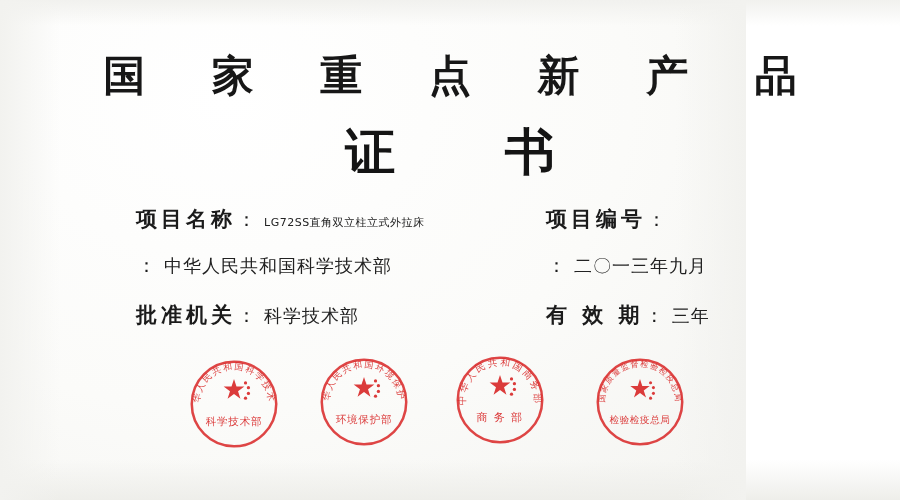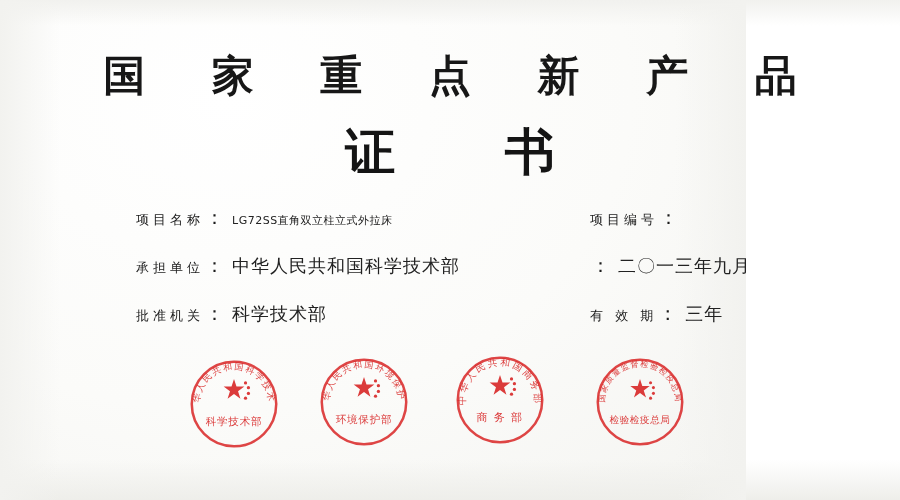--- a/index.html
+++ b/index.html
@@ -88,23 +88,23 @@
     height: 48px;
   }
   .field {
     position: absolute;
     display: flex;
     align-items: baseline;
     white-space: nowrap;
   }
   .field-label {
     font-family: "DejaVu Sans", sans-serif;
-    font-size: 13px;
+    font-size: 21px;
     color: #1b1b1b;
-    font-weight: 400;
+    font-weight: 700;
   }
   .field-label.spaced {
     letter-spacing: 4px;
   }
   .field-colon {
     font-family: "DejaVu Sans", sans-serif;
     font-size: 19px;
     color: #1b1b1b;
     margin: 0 2px 0 1px;
   }
@@ -114,21 +114,21 @@
     color: #222222;
     margin-left: 6px;
     letter-spacing: 0.5px;
   }
   .field-value.cjk {
     font-size: 18px;
     letter-spacing: 1px;
   }
 
   .col-left  { left: 0; }
-  .col-right { left: 410px; margin-left: 44px; }
+  .col-right { left: 410px; }
 
   
   .seals {
     position: absolute;
     left: 0;
     top: 352px;
     width: 900px;
     height: 110px;
   }
   .seal {
@@ -164,21 +164,20 @@
         <span class="field-value">LG72SS直角双立柱立式外拉床</span>
       </div>
       <div class="field col-right">
         <span class="field-label spaced">项目编号</span>
         <span class="field-colon">：</span>
       </div>
     </div>
 
     <div class="field-row">
       <div class="field col-left">
-        <span class="field-label spaced">承担单位</span>
         <span class="field-colon">：</span>
         <span class="field-value cjk">中华人民共和国科学技术部</span>
       </div>
       <div class="field col-right">
         <span class="field-colon">：</span>
         <span class="field-value cjk">二〇一三年九月</span>
       </div>
     </div>
 
     <div class="field-row">

